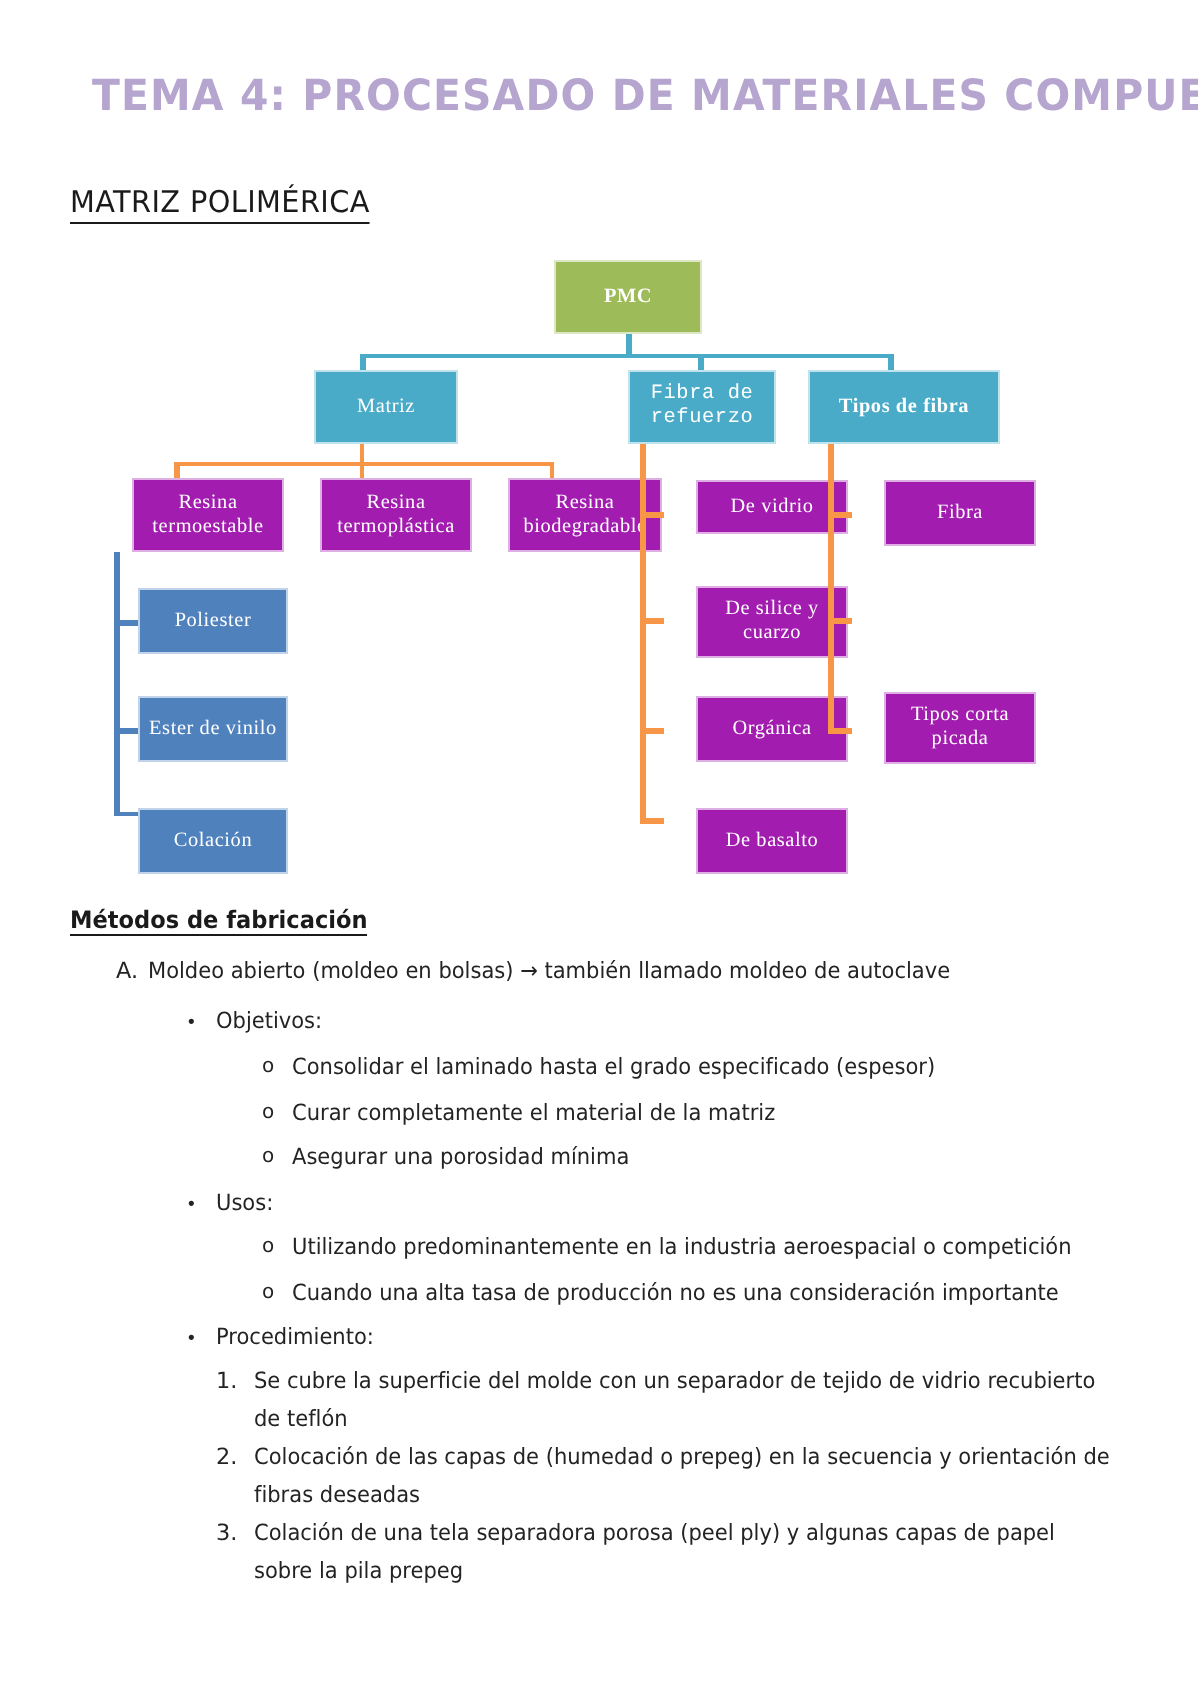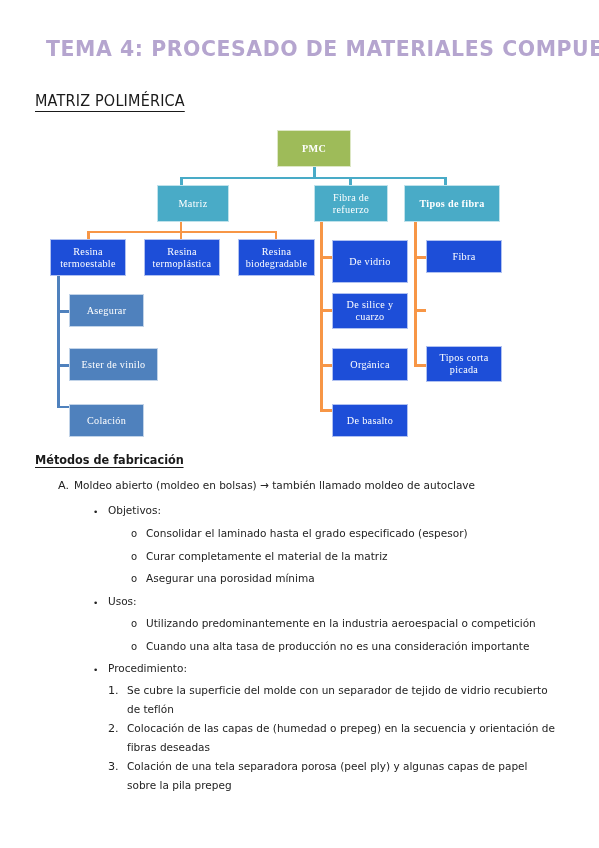--- a/index.html
+++ b/index.html
@@ -66,21 +66,21 @@
     color: #ffffff;
     font-family: "Liberation Serif", serif;
     font-size: 10.2px;
     line-height: 11.6px;
     letter-spacing: 0.3px;
     padding: 1px 2px;
     border: 1px solid rgba(255,255,255,0.65);
   }
   .node.green  { background: #9ebb59; font-weight: bold; }
   .node.teal   { background: #49abc7; }
-  .node.orange { background: #1d4ed8; }
+  .node.orange { background: #a21caf; margin-left: 16px; }
   .node.blue   { background: #4f81bd; }
 
   .conn {
     position: absolute;
     background: #49abc7;
   }
   .conn.orange { background: #f79646; }
   .conn.blue   { background: #4f81bd; }
 
   
@@ -135,21 +135,21 @@
 
   <div class="conn" style="left:313px; top:167px; width:2.5px; height:11px;"></div>
 
   <div class="conn" style="left:180px; top:176.5px; width:266px; height:2.5px;"></div>
 
   <div class="conn" style="left:180px; top:176.5px; width:2.5px; height:9px;"></div>
   <div class="conn" style="left:349px; top:176.5px; width:2.5px; height:9px;"></div>
   <div class="conn" style="left:444px; top:176.5px; width:2.5px; height:9px;"></div>
 
   <div class="node teal" style="left:157px; top:185px; width:72px; height:37px;">Matriz</div>
-  <div class="node teal" style="left:314px; top:185px; width:74px; height:37px; white-space:pre-line;">Fibra de
+  <div class="node teal" style="left:314px; top:185px; width:74px; height:37px; white-space:pre-line;font-family:Liberation Mono, monospace;">Fibra de
 refuerzo</div>
   <div class="node teal" style="left:404px; top:185px; width:96px; height:37px;font-weight:bold;">Tipos de fibra</div>
 
   <div class="conn orange" style="left:179.5px; top:222px; width:2.5px; height:10px;"></div>
   <div class="conn orange" style="left:87px; top:230.5px; width:190px; height:2.5px;"></div>
   <div class="conn orange" style="left:87px; top:230.5px; width:2.5px; height:9px;"></div>
   <div class="conn orange" style="left:179.5px; top:230.5px; width:2.5px; height:9px;"></div>
   <div class="conn orange" style="left:274.5px; top:230.5px; width:2.5px; height:9px;"></div>
 
   <div class="node orange" style="left:50px; top:239px; width:76px; height:37px; white-space:pre-line;">Resina
@@ -157,31 +157,31 @@
   <div class="node orange" style="left:144px; top:239px; width:76px; height:37px; white-space:pre-line;">Resina
 termoplástica</div>
   <div class="node orange" style="left:238px; top:239px; width:77px; height:37px; white-space:pre-line;">Resina
 biodegradable</div>
 
   <div class="conn blue" style="left:57px; top:276px; width:2.5px; height:132px;"></div>
   <div class="conn blue" style="left:57px; top:310px; width:12px; height:2.5px;"></div>
   <div class="conn blue" style="left:57px; top:364px; width:12px; height:2.5px;"></div>
   <div class="conn blue" style="left:57px; top:405.5px; width:12px; height:2.5px;"></div>
 
-  <div class="node blue" style="left:69px; top:294px; width:75px; height:33px;">Asegurar</div>
-  <div class="node blue" style="left:69px; top:348px; width:89px; height:33px;">Ester de vinilo</div>
+  <div class="node blue" style="left:69px; top:294px; width:75px; height:33px;">Poliester</div>
+  <div class="node blue" style="left:69px; top:348px; width:75px; height:33px;">Ester de vinilo</div>
   <div class="node blue" style="left:69px; top:404px; width:75px; height:33px;">Colación</div>
 
   <div class="conn orange" style="left:320px; top:222px; width:2.5px; height:189px;"></div>
   <div class="conn orange" style="left:320px; top:256px; width:12px; height:2.5px;"></div>
   <div class="conn orange" style="left:320px; top:309px; width:12px; height:2.5px;"></div>
   <div class="conn orange" style="left:320px; top:364px; width:12px; height:2.5px;"></div>
   <div class="conn orange" style="left:320px; top:409px; width:12px; height:2.5px;"></div>
 
-  <div class="node orange" style="left:332px; top:240px; width:76px; height:43px;">De vidrio</div>
+  <div class="node orange" style="left:332px; top:240px; width:76px; height:27px;">De vidrio</div>
   <div class="node orange" style="left:332px; top:293px; width:76px; height:36px; white-space:pre-line;">De silice y
 cuarzo</div>
   <div class="node orange" style="left:332px; top:348px; width:76px; height:33px;">Orgánica</div>
   <div class="node orange" style="left:332px; top:404px; width:76px; height:33px;">De basalto</div>
 
   <div class="conn orange" style="left:414px; top:222px; width:2.5px; height:144px;"></div>
   <div class="conn orange" style="left:414px; top:256px; width:12px; height:2.5px;"></div>
   <div class="conn orange" style="left:414px; top:309px; width:12px; height:2.5px;"></div>
   <div class="conn orange" style="left:414px; top:364px; width:12px; height:2.5px;"></div>
 

